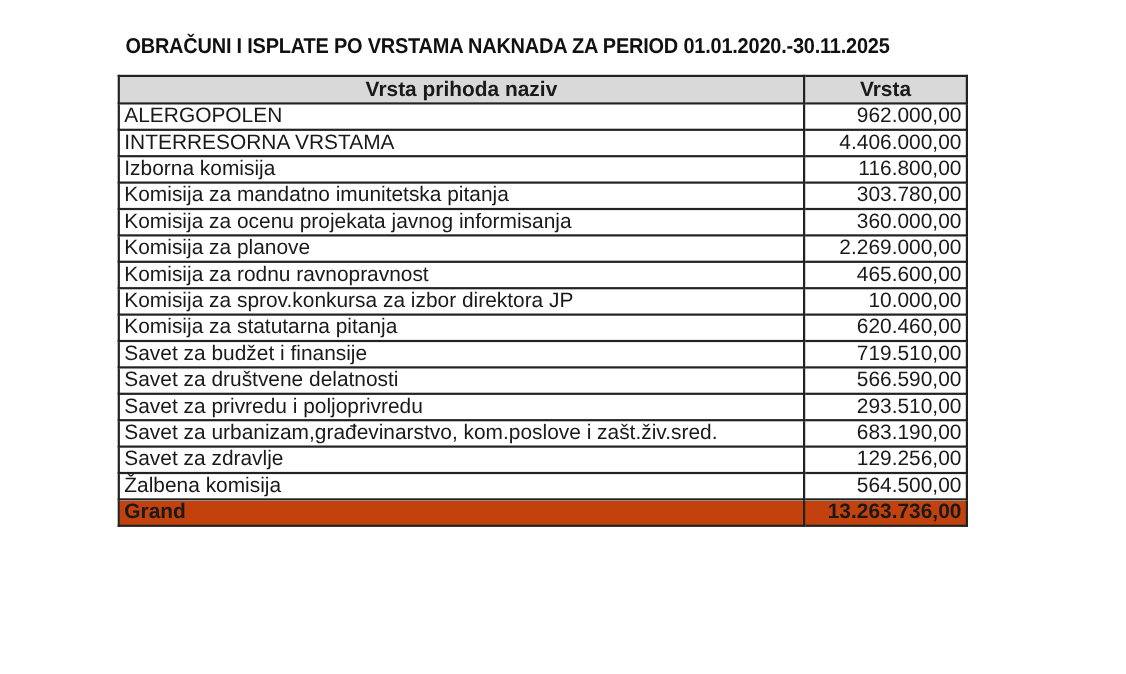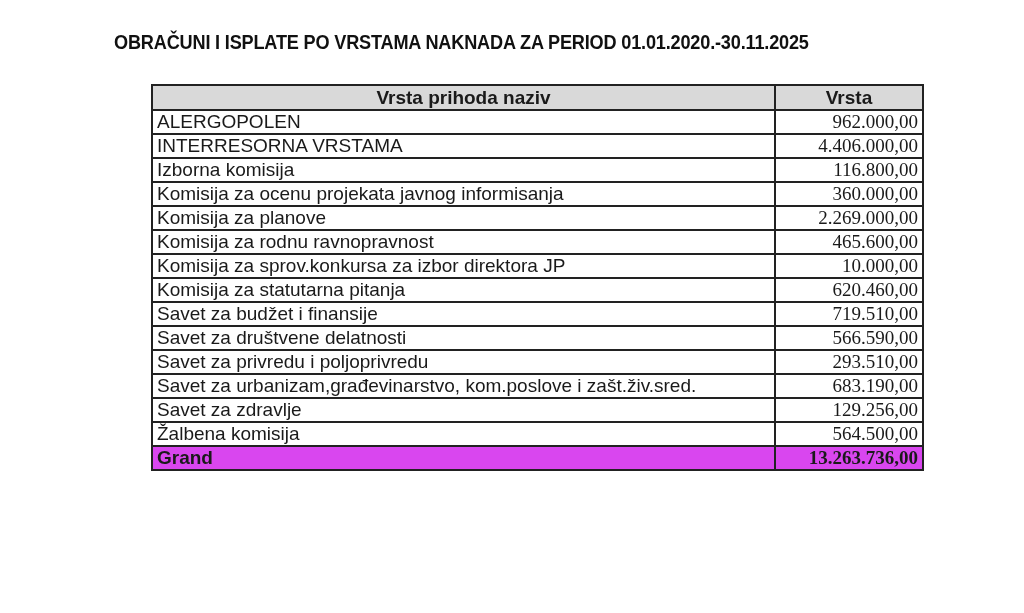--- a/index.html
+++ b/index.html
@@ -25,26 +25,25 @@
       font-size: 19.5px;
       letter-spacing: -0.2px;
       color: #111;
       white-space: nowrap;
       transform: scaleX(0.93);
       transform-origin: left center;
     }
     table.report {
       position: absolute;
       left: 107px;
-      top: 84px;
+      top: 68px;
       border-collapse: collapse;
       table-layout: fixed;
       width: 771px;
       font-family: "Liberation Sans", sans-serif;
-      margin-left: 44px;
     }
     table.report col.c-name { width: 623px; }
     table.report col.c-neto { width: 148px; }
     table.report th,
     table.report td {
       border: 2px solid #222;
       height: 22px;
       padding: 0 4px;
       font-size: 19px;
       line-height: 22px;
@@ -57,24 +56,23 @@
       text-align: center;
       height: 23px;
     }
     table.report td.name {
       text-align: left;
       color: #1a1a1a;
     }
     table.report td.neto {
       text-align: right;
       color: #1a1a1a;
-      font-family: Liberation Serif, serif;
     }
     table.report tr.total td {
-      background: #d946ef;
+      background: #c2410c;
       font-weight: bold;
     }
   </style>
 </head>
 <body>
 
 <div class="title">OBRAČUNI I ISPLATE PO VRSTAMA NAKNADA ZA PERIOD 01.01.2020.-30.11.2025</div>
 
 <table class="report">
   <colgroup>
@@ -92,20 +90,24 @@
         <td class="name">ALERGOPOLEN</td>
         <td class="neto">962.000,00</td>
       </tr>
     <tr>
         <td class="name">INTERRESORNA VRSTAMA</td>
         <td class="neto">4.406.000,00</td>
       </tr>
     <tr>
         <td class="name">Izborna komisija</td>
         <td class="neto">116.800,00</td>
+      </tr>
+    <tr>
+        <td class="name">Komisija za mandatno imunitetska pitanja</td>
+        <td class="neto">303.780,00</td>
       </tr>
     <tr>
         <td class="name">Komisija za ocenu projekata javnog informisanja</td>
         <td class="neto">360.000,00</td>
       </tr>
     <tr>
         <td class="name">Komisija za planove</td>
         <td class="neto">2.269.000,00</td>
       </tr>
     <tr>

